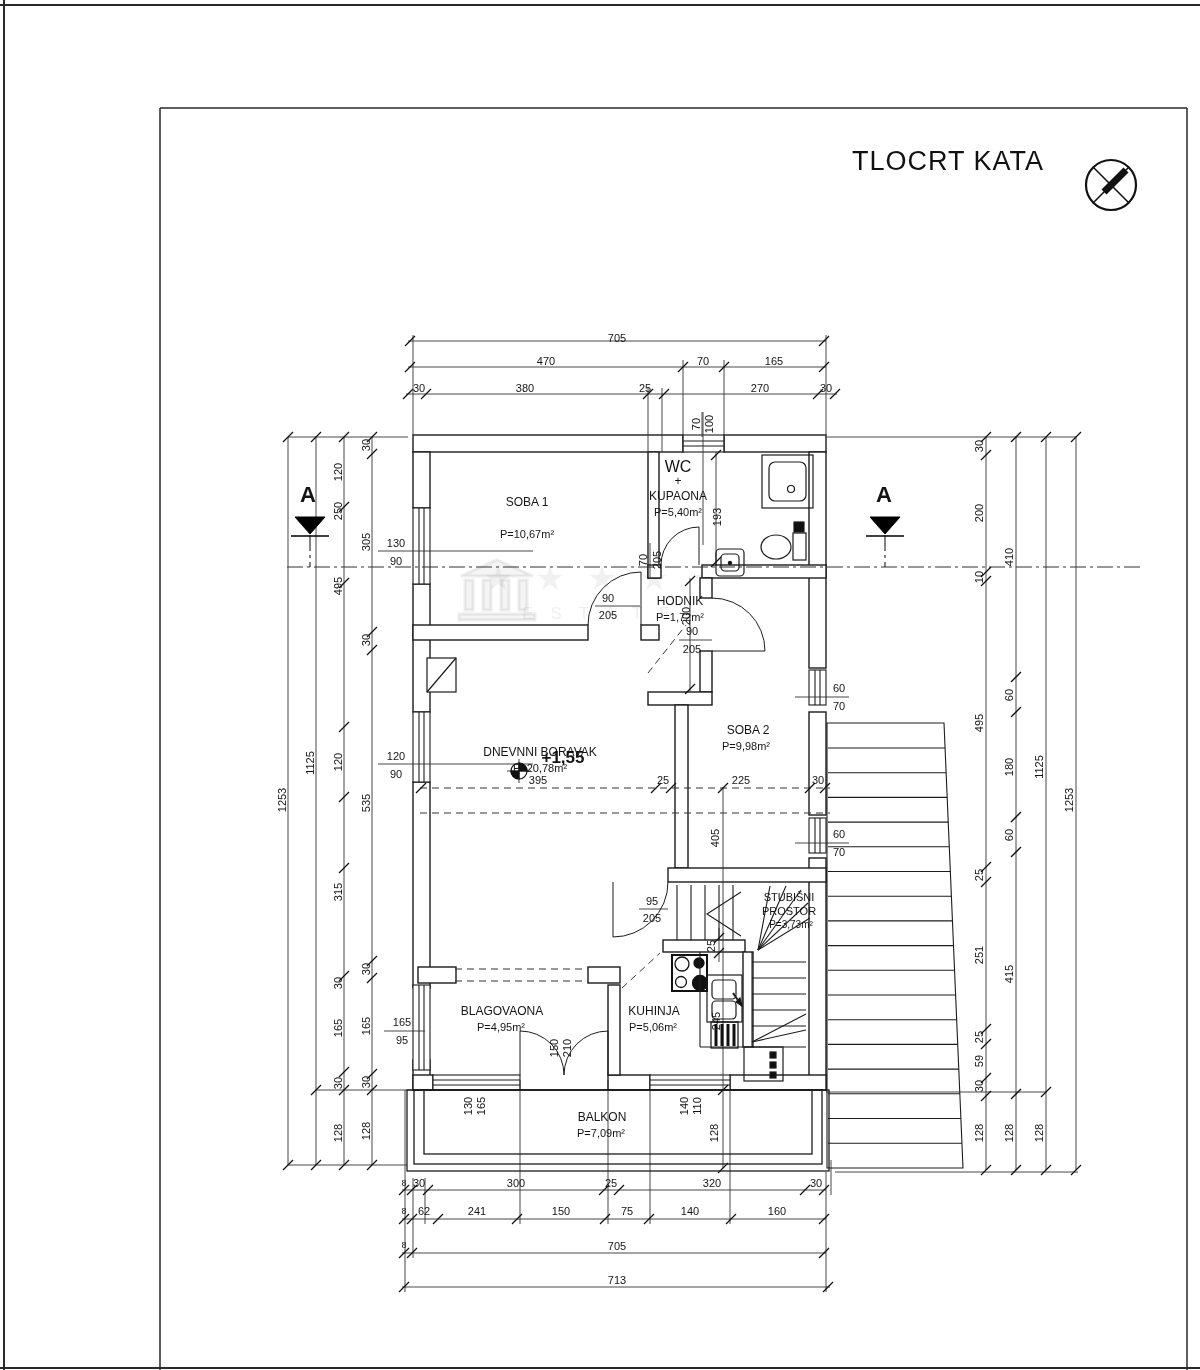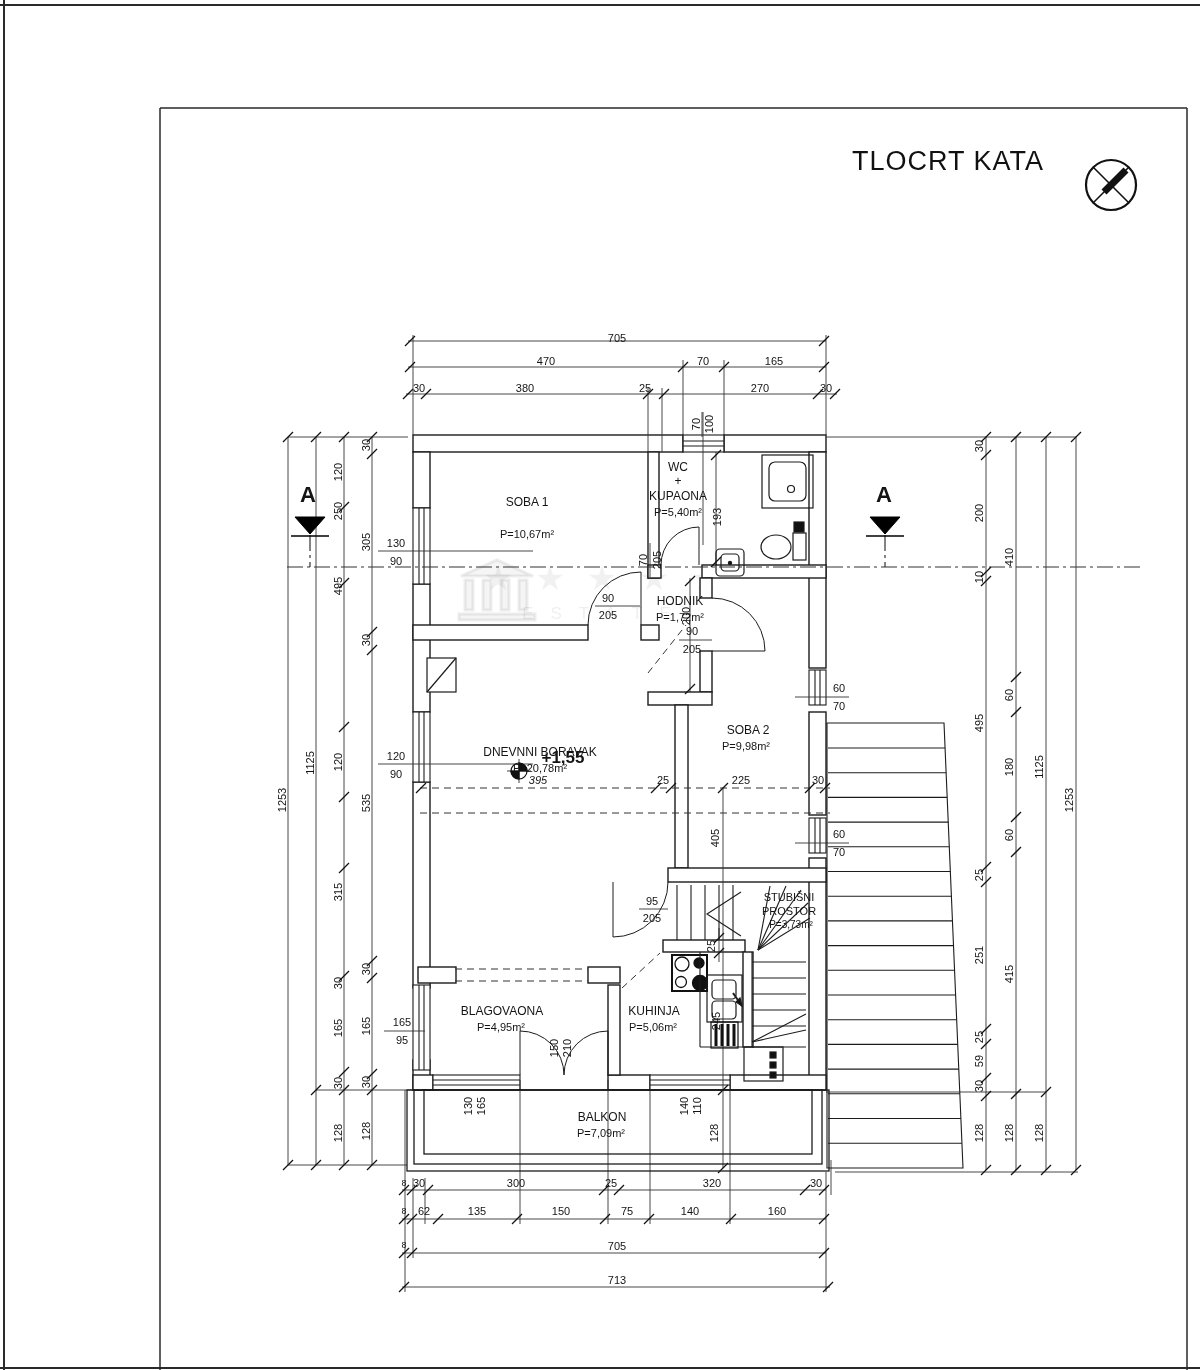--- a/index.html
+++ b/index.html
@@ -418,21 +418,21 @@
       <div class="lbl rot" style="left: 696px; top: 424px;">70</div>
       <div class="lbl rot" style="left: 709px; top: 424px;">100</div>
       <div class="lbl" style="left: 404px; top: 1183px; font-size: 9px;">8</div>
       <div class="lbl" style="left: 419px; top: 1183px;">30</div>
       <div class="lbl" style="left: 516px; top: 1183px;">300</div>
       <div class="lbl" style="left: 611px; top: 1183px;">25</div>
       <div class="lbl" style="left: 712px; top: 1183px;">320</div>
       <div class="lbl" style="left: 816px; top: 1183px;">30</div>
       <div class="lbl" style="left: 404px; top: 1211px; font-size: 9px;">8</div>
       <div class="lbl" style="left: 424px; top: 1211px;">62</div>
-      <div class="lbl" style="left: 477px; top: 1211px;">135</div>
+      <div class="lbl" style="left: 477px; top: 1211px;">241</div>
       <div class="lbl" style="left: 561px; top: 1211px;">150</div>
       <div class="lbl" style="left: 627px; top: 1211px;">75</div>
       <div class="lbl" style="left: 690px; top: 1211px;">140</div>
       <div class="lbl" style="left: 777px; top: 1211px;">160</div>
       <div class="lbl" style="left: 404px; top: 1245px; font-size: 9px;">8</div>
       <div class="lbl" style="left: 617px; top: 1246px;">705</div>
       <div class="lbl" style="left: 617px; top: 1280px;">713</div>
       <div class="lbl rot" style="left: 282px; top: 800px;">1253</div>
       <div class="lbl rot" style="left: 310px; top: 763px;">1125</div>
       <div class="lbl rot" style="left: 338px; top: 472px;">120</div>
@@ -482,39 +482,39 @@
       <div class="lbl" style="left: 839px; top: 834px;">60</div>
       <div class="lbl" style="left: 839px; top: 852px;">70</div>
       <div class="lbl rot" style="left: 717px; top: 517px;">193</div>
       <div class="lbl rot" style="left: 686px; top: 616px;">200</div>
       <div class="lbl" style="left: 608px; top: 598px;">90</div>
       <div class="lbl" style="left: 608px; top: 615px;">205</div>
       <div class="lbl" style="left: 692px; top: 631px;">90</div>
       <div class="lbl" style="left: 692px; top: 649px;">205</div>
       <div class="lbl rot" style="left: 643px; top: 560px;">70</div>
       <div class="lbl rot" style="left: 657px; top: 560px;">205</div>
-      <div class="lbl" style="left: 538px; top: 780px; font-style: italic;">395</div>
+      <div class="lbl" style="left: 538px; top: 780px;">395</div>
       <div class="lbl" style="left: 663px; top: 780px;">25</div>
       <div class="lbl" style="left: 741px; top: 780px;">225</div>
       <div class="lbl" style="left: 818px; top: 780px;">30</div>
       <div class="lbl rot" style="left: 715px; top: 838px;">405</div>
       <div class="lbl rot" style="left: 711px; top: 946px;">25</div>
       <div class="lbl rot" style="left: 716px; top: 1021px;">245</div>
       <div class="lbl" style="left: 652px; top: 901px;">95</div>
       <div class="lbl" style="left: 652px; top: 918px;">205</div>
       <div class="lbl rot" style="left: 554px; top: 1048px;">150</div>
       <div class="lbl rot" style="left: 567px; top: 1048px;">210</div>
       <div class="lbl rot" style="left: 468px; top: 1106px;">130</div>
       <div class="lbl rot" style="left: 481px; top: 1106px;">165</div>
       <div class="lbl rot" style="left: 684px; top: 1106px;">140</div>
       <div class="lbl rot" style="left: 697px; top: 1106px;">110</div>
       <div class="lbl rot" style="left: 714px; top: 1133px;">128</div>
       <div class="lbl" style="left: 527px; top: 502px; font-size: 12px;">SOBA 1</div>
       <div class="lbl" style="left: 527px; top: 518px; margin-top: 16px;">P=10,67m²</div>
-      <div class="lbl" style="left: 678px; top: 467px; font-size: 12px;">WC</div>
+      <div class="lbl" style="left: 678px; top: 467px; font-size: 16px;">WC</div>
       <div class="lbl" style="left: 678px; top: 481px; font-size: 12px;">+</div>
       <div class="lbl" style="left: 678px; top: 496px; font-size: 12px;">KUPAONA</div>
       <div class="lbl" style="left: 678px; top: 512px;">P=5,40m²</div>
       <div class="lbl" style="left: 680px; top: 601px; font-size: 12px;">HODNIK</div>
       <div class="lbl" style="left: 680px; top: 617px;">P=1,72m²</div>
       <div class="lbl" style="left: 540px; top: 752px; font-size: 12px;">DNEVNNI BORAVAK</div>
       <div class="lbl" style="left: 540px; top: 768px;">P=20,78m²</div>
       <div class="lbl bold" style="left: 563px; top: 757px; font-size: 17px;">+1,55</div>
       <div class="lbl" style="left: 748px; top: 730px; font-size: 12px;">SOBA 2</div>
       <div class="lbl" style="left: 746px; top: 746px;">P=9,98m²</div>

